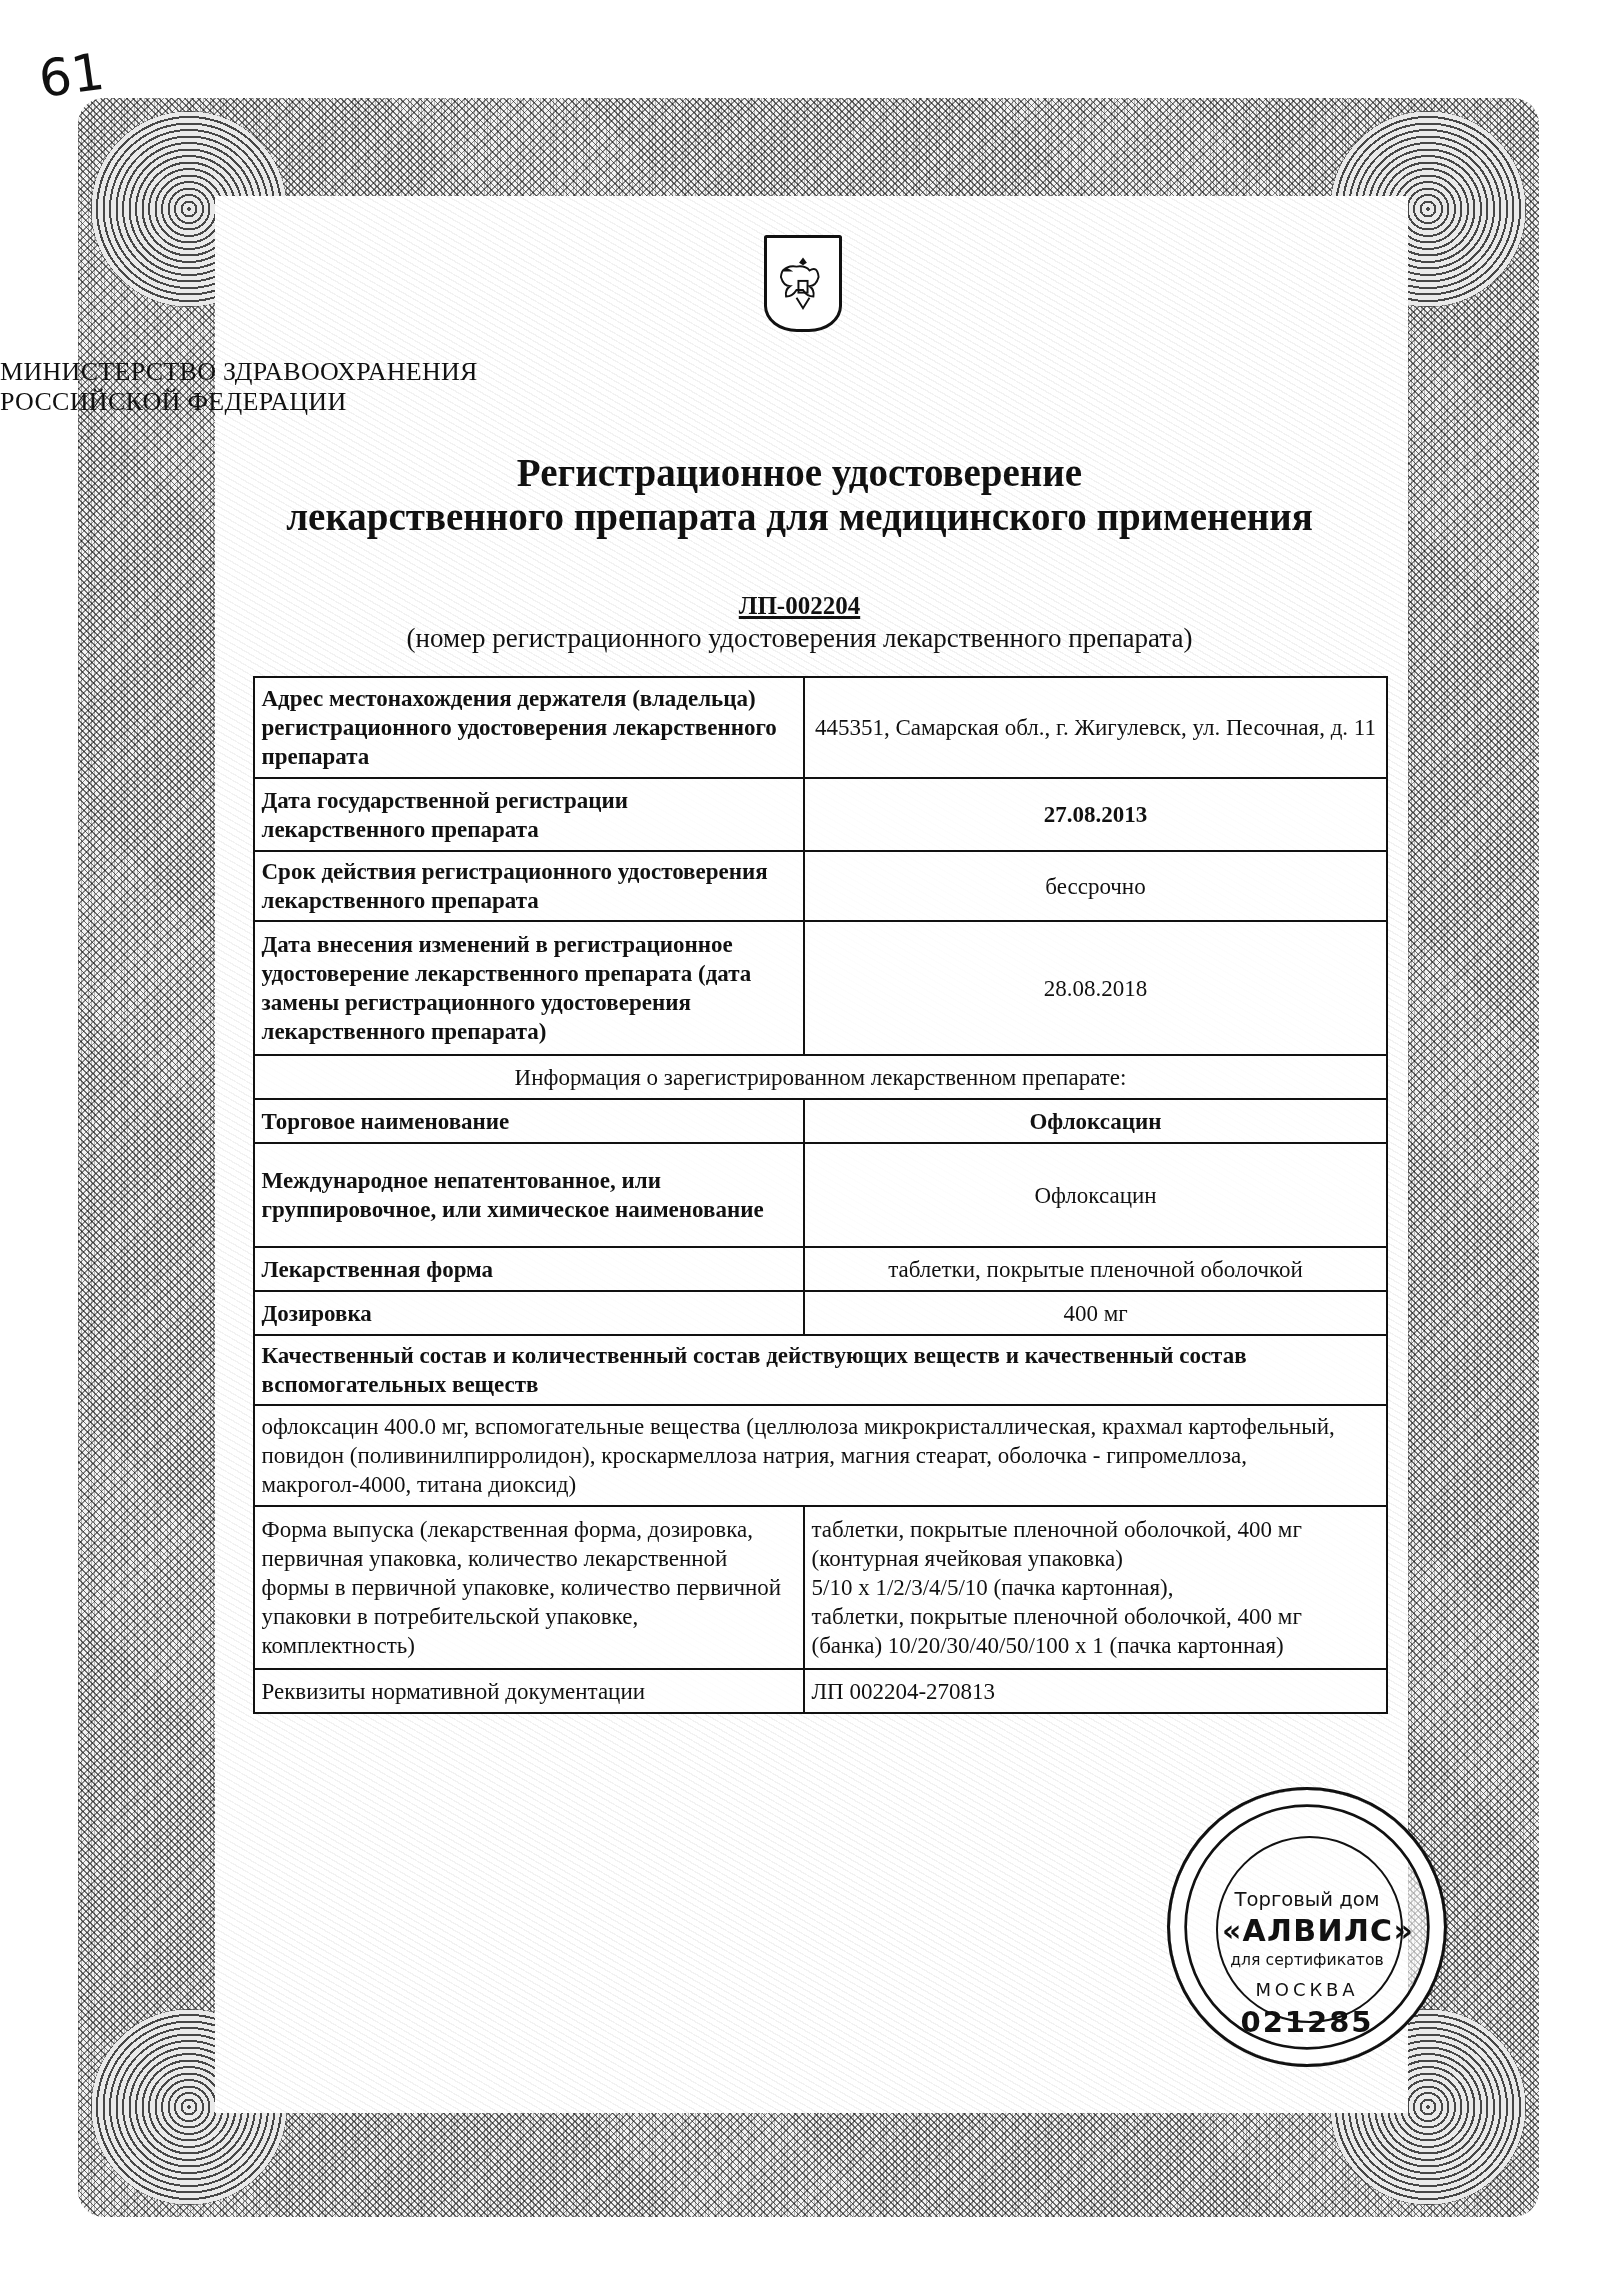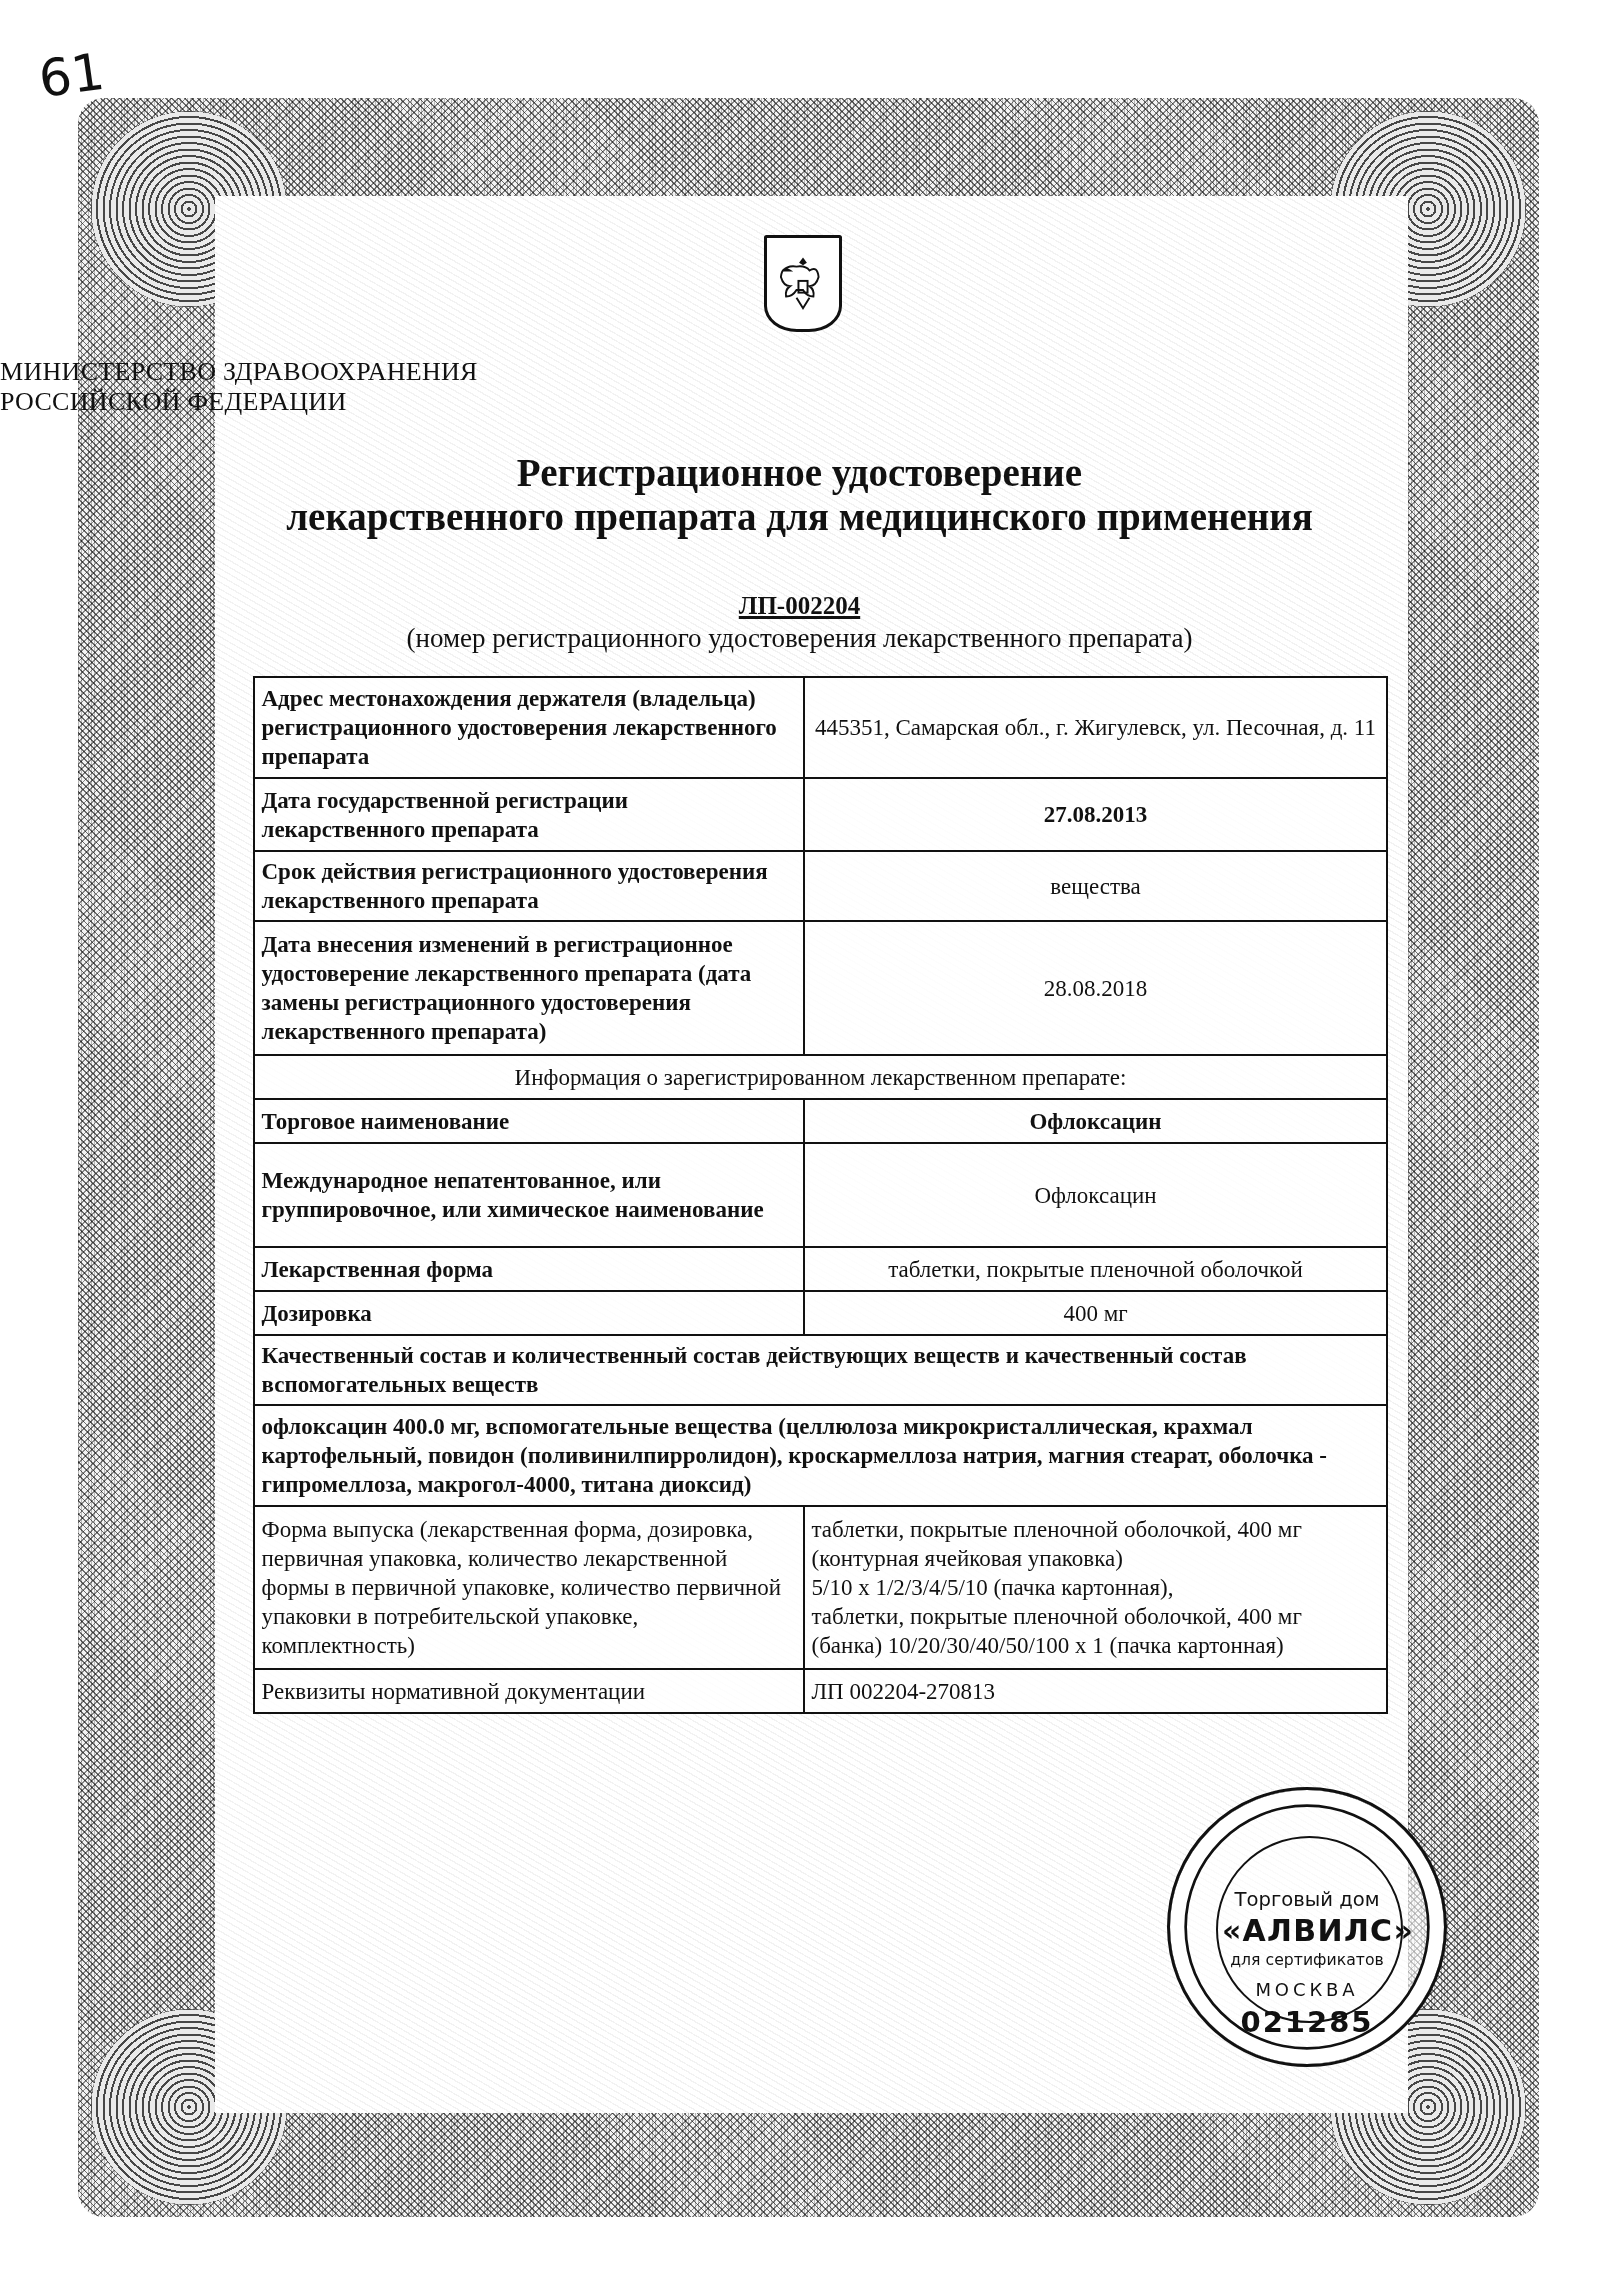--- a/index.html
+++ b/index.html
@@ -51,21 +51,21 @@
     font-size: 27px; }
 
   table.info { position: absolute; left: 253px; top: 676px; width: 1135px; border-collapse: collapse;
     font-size: 23px; line-height: 29px; background: rgba(255,255,255,.85); }
   table.info td { border: 2.6px solid #111; vertical-align: middle; padding: 3.9px 6.5px; }
   table.info td.k { width: 535px; text-align: left; font-weight: bold; }
   table.info td.v { text-align: center; font-weight: bold; }
   table.info td.v.left { text-align: left; }
   table.info td.span { text-align: left; font-weight: bold; }
   table.info td.span.center { text-align: center; font-weight: normal; }
-  table.info td.span.plain { font-weight: bold; }
+  table.info td.span.plain { font-weight: normal; }
   .bold-date { font-weight: bold; }
 
   .stamp { position: absolute; left: 1167px; top: 1787px; width: 274px; height: 274px; border-radius: 50%;
     border: 3.9px solid #111; box-shadow: inset 0 0 0 14.3px #fff, inset 0 0 0 17px #111;
     background: rgba(255,255,255,.6); font-family: "DejaVu Sans", sans-serif; }
   .stamp .inner { position: absolute; left: 46px; top: 46px; width: 183px; height: 183px; border-radius: 50%;
     border: 2.6px solid #111; }
   .stamp .line { position: absolute; left: 0; width: 100%; text-align: center; }
   .stamp .s1 { top: 98px; font-size: 19.6px; }
   .stamp .s2 { top: 123px; font-size: 30px; font-weight: bold; letter-spacing: 1.3px; padding-left: 11px; }
@@ -109,21 +109,21 @@
   <tr style="height:101px">
     <td class="k">Адрес местонахождения держателя (владельца) регистрационного удостоверения лекарственного препарата</td>
     <td class="v" style="font-weight:normal">445351, Самарская обл., г. Жигулевск, ул. Песочная, д. 11</td>
   </tr>
   <tr style="height:73px">
     <td class="k">Дата государственной регистрации лекарственного препарата</td>
     <td class="v bold-date">27.08.2013</td>
   </tr>
   <tr style="height:70px">
     <td class="k">Срок действия регистрационного удостоверения лекарственного препарата</td>
-    <td class="v" style="font-weight:normal">вещества</td>
+    <td class="v" style="font-weight:normal">бессрочно</td>
   </tr>
   <tr style="height:134px">
     <td class="k">Дата внесения изменений в регистрационное удостоверение лекарственного препарата (дата замены регистрационного удостоверения лекарственного препарата)</td>
     <td class="v" style="font-weight:normal">28.08.2018</td>
   </tr>
   <tr style="height:44px">
     <td colspan="2" class="span center">Информация о зарегистрированном лекарственном препарате:</td>
   </tr>
   <tr style="height:44px">
     <td class="k">Торговое наименование</td>

